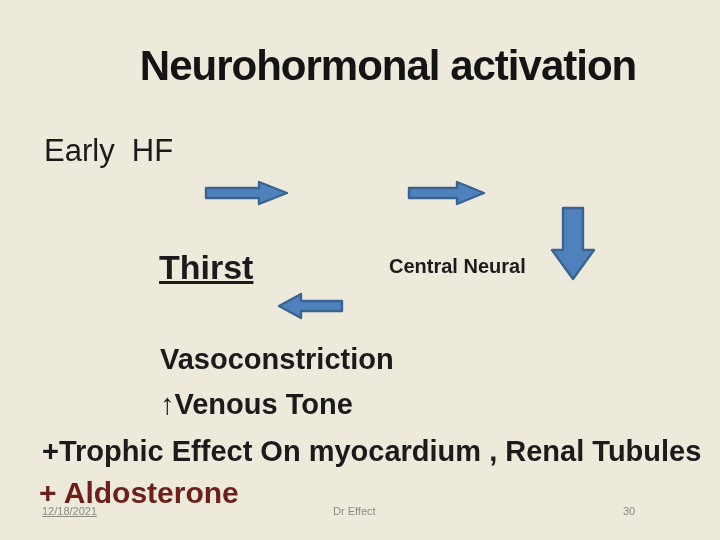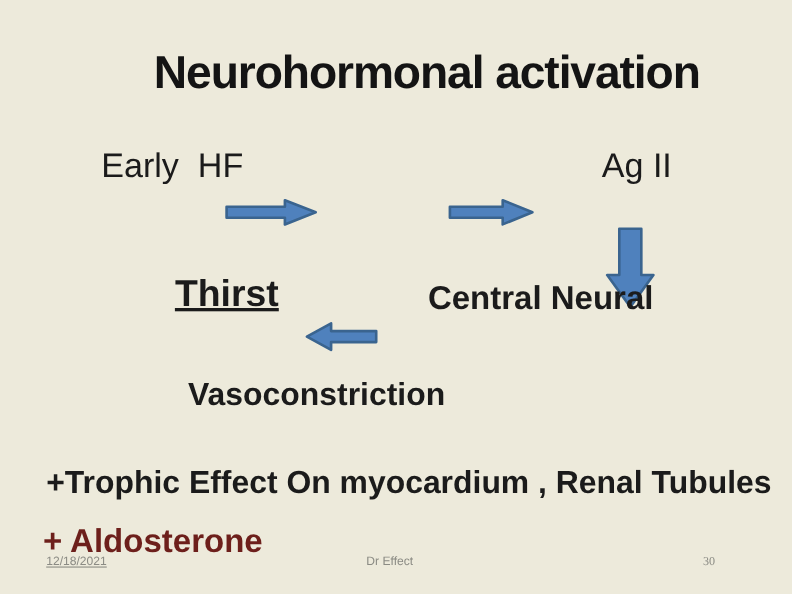--- a/index.html
+++ b/index.html
@@ -13,21 +13,21 @@
   }
   .title{
     position:absolute;left:0;top:42px;width:720px;
     text-align:center;
     font-size:42px;font-weight:700;letter-spacing:-1px;
     color:var(--title-color,#141414);
     white-space:pre;
     padding-left:28px;
   }
   .abs{position:absolute;white-space:pre;line-height:1.05;}
-  .light{font-weight:400;font-size:31px;margin-left:48px;}
+  .light{font-weight:400;font-size:31px;}
   .bold{font-weight:700;}
   .maroon{color:var(--aldosterone-color,#6d1f1b);}
   .arrow svg{display:block;}
   .arrow polygon{
     fill:var(--arrow-fill,#4f81bd);
     stroke:var(--arrow-stroke,#3a648f);
     stroke-width:2.4;
     stroke-linejoin:round;
   }
   .footer-item{
@@ -51,43 +51,43 @@
     </svg>
   </div>
 
 
   <div class="abs arrow" style="left:407px;top:146px;">
     <svg width="80" height="26" viewBox="0 0 80 26">
       <polygon points="2,8 50,8 50,2 77,13 50,24 50,18 2,18"></polygon>
     </svg>
   </div>
 
-  <div class="abs light" style="left:499px;top:135px;">Ag II</div>
 
   <div class="abs arrow" style="left:550px;top:172px;">
     <svg width="46" height="76" viewBox="0 0 46 76">
       <polygon points="13,2 33,2 33,44 44,44 23,73 2,44 13,44"></polygon>
     </svg>
   </div>
 
   <div class="abs bold" style="left:159px;top:250px;font-size:34px;text-decoration:underline;">Thirst</div>
 
   <div class="abs arrow" style="left:276px;top:258px;">
     <svg width="68" height="28" viewBox="0 0 68 28">
       <polygon points="66,9 25,9 25,2 3,14 25,26 25,19 66,19"></polygon>
     </svg>
   </div>
 
-  <div class="abs bold" style="left:389px;top:256px;font-size:30px;">Central Neural</div>
+  <div class="abs bold" style="left:389px;top:256px;font-size:20px;">Central Neural</div>
 
 
-  <div class="abs bold" style="left:160px;top:344px;font-size:29px;margin-left:11px;">Vasoconstriction</div>
+  <div class="abs bold" style="left:160px;top:344px;font-size:29px;">Vasoconstriction</div>
 
+  <div class="abs bold" style="left:160px;top:389px;font-size:29px;">↑Venous Tone</div>
 
-  <div class="abs bold" style="left:42px;top:424px;font-size:29px;">+Trophic Effect On myocardium , Renal Tubules</div>
+  <div class="abs bold" style="left:42px;top:436px;font-size:29px;">+Trophic Effect On myocardium , Renal Tubules</div>
 
   <div class="abs bold maroon" style="left:39px;top:477px;font-size:30px;">+ Aldosterone</div>
 
   <div class="footer-item" style="left:42px;text-decoration:underline;">12/18/2021</div>
   <div class="footer-item" style="left:333px;">Dr Effect</div>
-  <div class="footer-item" style="left:639px;font-family:Liberation Serif, serif;">30</div>
+  <div class="footer-item" style="left:623px;">30</div>
 
 </div>
 
 </body></html>

